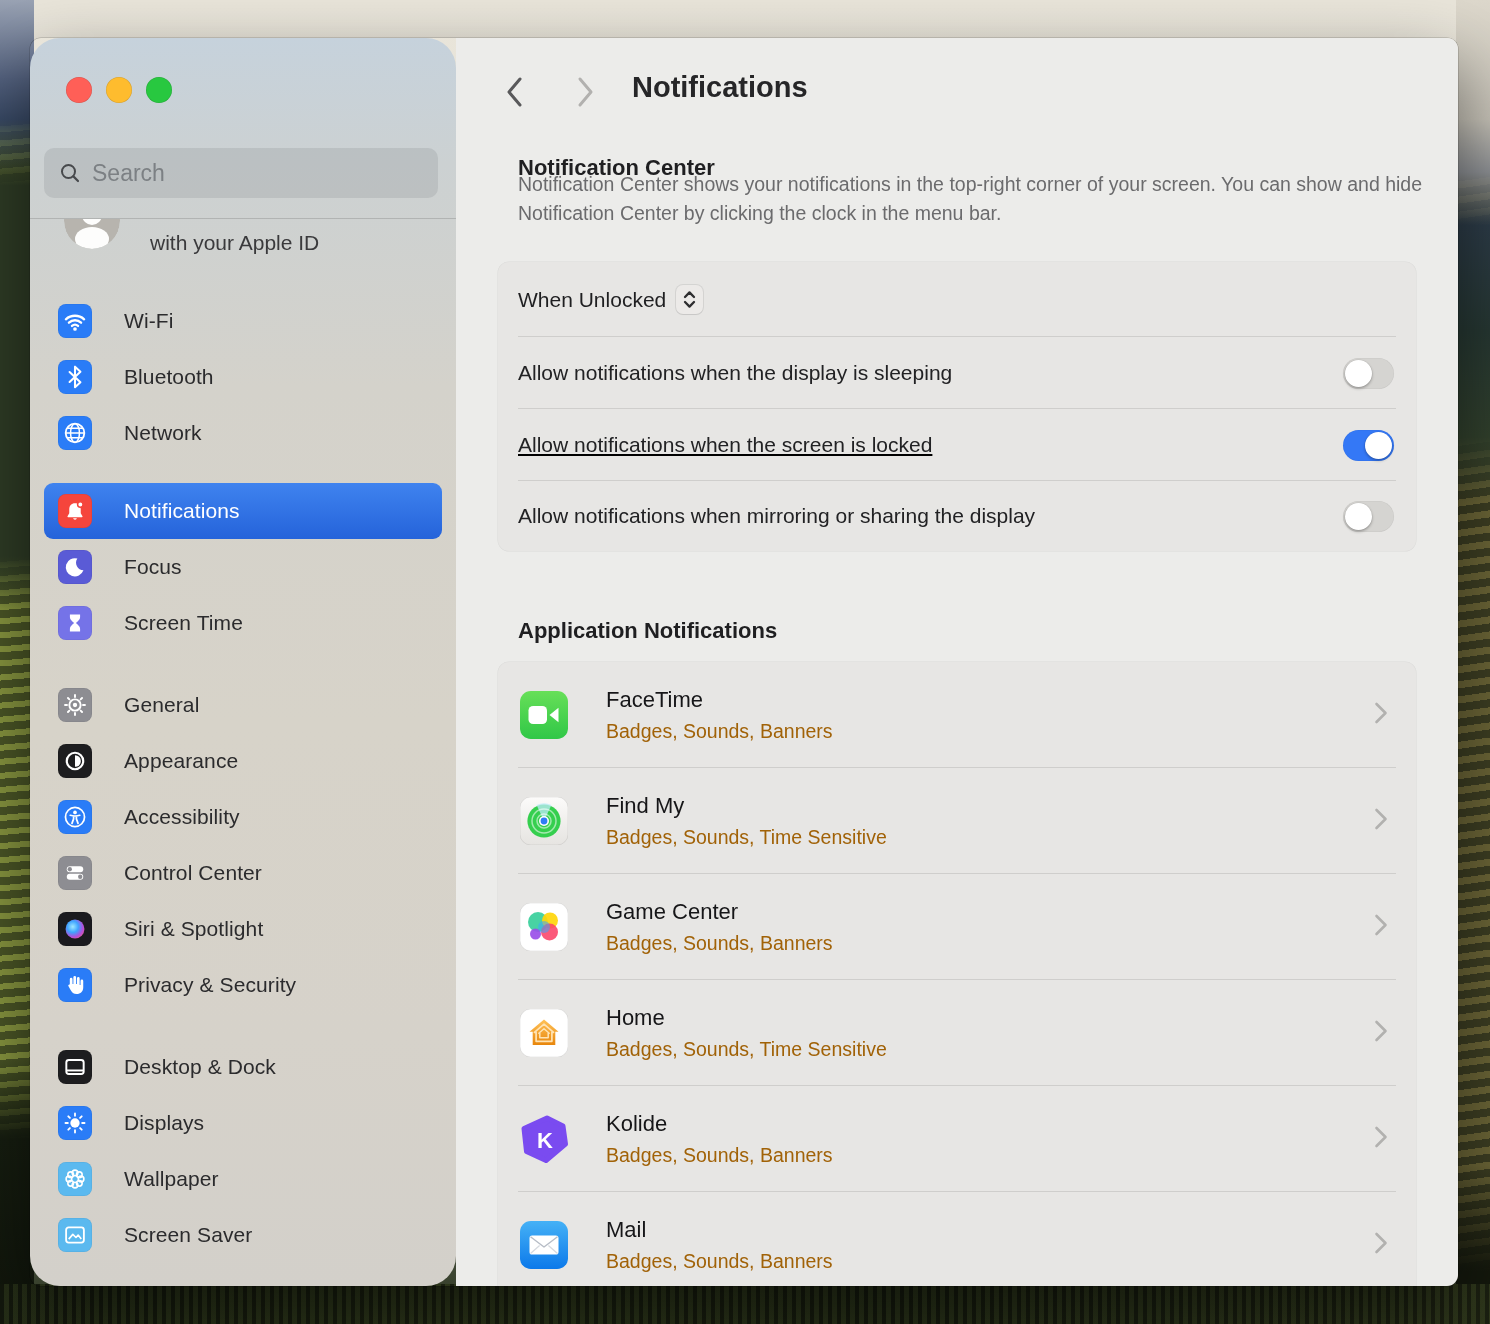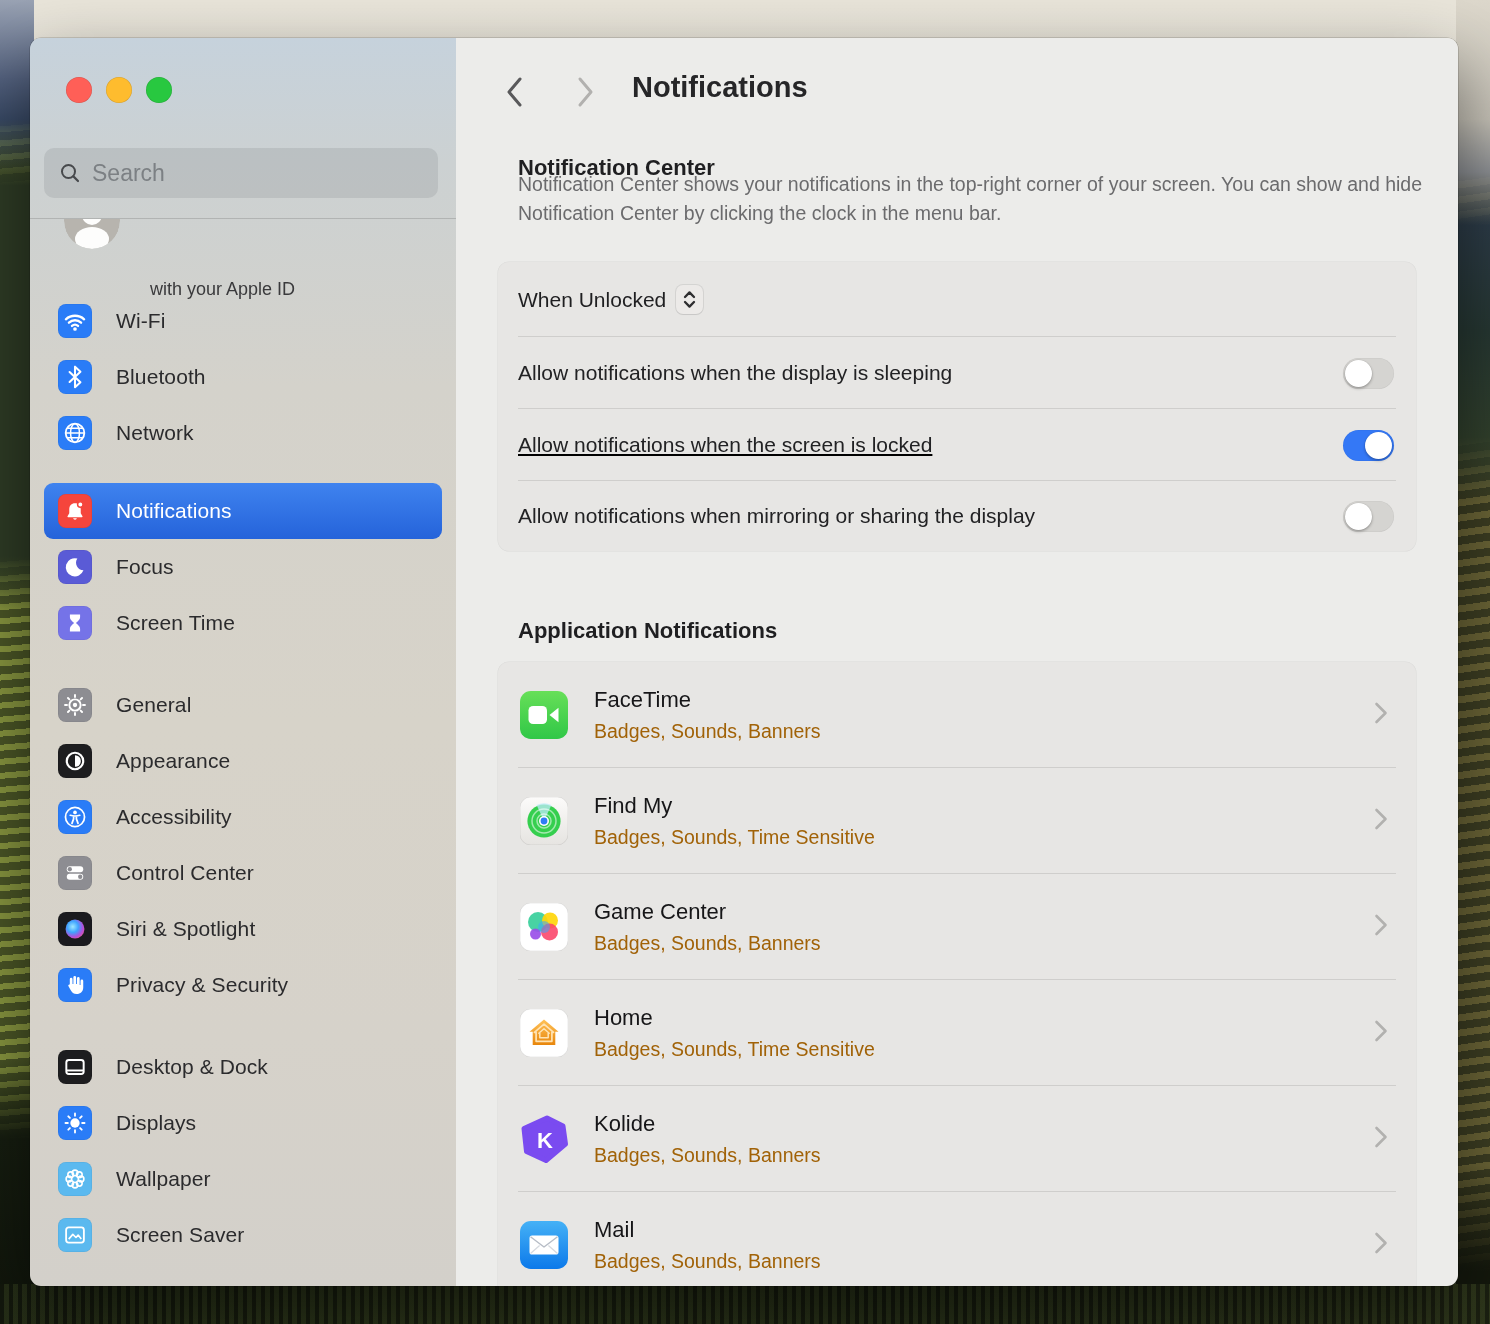--- a/index.html
+++ b/index.html
@@ -24,36 +24,36 @@
       linear-gradient(180deg,rgba(20,24,13,0) 88%,#14180d 96%),
       repeating-linear-gradient(172deg,#6a6436 0 7px,#3c3d22 7px 15px); }
   .wp-bottom { position:absolute; left:0; bottom:0; width:100%; height:40px;
     background-color:#1d2413;
     background-image:repeating-linear-gradient(90deg,rgba(0,0,0,.3) 0 4px,rgba(70,84,40,.25) 4px 9px),linear-gradient(90deg,#1b2212,#232b15 30%,#1d2413 60%,#272e18 100%); }
 
   
   .window { position:absolute; left:30px; top:38px; width:1428px; height:1248px; border-radius:11px; overflow:hidden; display:flex; box-shadow:0 28px 70px rgba(0,0,0,.5),0 0 0 .5px rgba(0,0,0,.25); }
 
   
-  .sidebar { position:relative; width:426px; flex:0 0 426px; background:linear-gradient(180deg,#c6d2dc 0%,#ccd1d2 10%,#d4d2cb 28%,#d7d3c9 55%,#d6d2ca 80%,#d3d0ca 100%); }
+  .sidebar { position:relative; width:426px; flex:0 0 426px; background:linear-gradient(180deg,#c6d2dc 0%,#ccd1d2 10%,#d4d2cb 28%,#d7d3c9 55%,#d6d2ca 80%,#d3d0ca 100%);border-radius:30px; }
   .lights { position:absolute; left:36px; top:39px; display:flex; gap:14px; }
   .light { width:26px; height:26px; border-radius:50%; box-shadow:inset 0 0 0 .5px rgba(0,0,0,.15); }
   .search { position:absolute; left:14px; top:110px; width:394px; height:50px; border-radius:10px; background:rgba(118,124,130,.20); display:flex; align-items:center; padding:0 14px; gap:10px; }
   .search svg { width:24px; height:24px; flex:0 0 24px; }
   .search .ph { font-size:23px; color:#7c8084; }
   .side-divider { position:absolute; left:0; top:180px; width:100%; height:1px; background:rgba(0,0,0,.14); }
   .side-scroll { position:absolute; left:0; top:181px; right:0; bottom:0; overflow:hidden; }
   .appleid { position:absolute; left:0; top:0; width:100%; height:64px; }
   .appleid .avatar { position:absolute; left:34px; top:-26px; width:56px; height:56px; border-radius:50%; }
-  .appleid .lbl { position:absolute; left:120px; top:12px; font-size:18px; color:#3a3a3c;margin-top:48px; }
+  .appleid .lbl { position:absolute; left:120px; top:12px; font-size:21px; color:#3a3a3c; }
   .nav { position:absolute; left:0; top:74px; right:0; }
   .group { margin-bottom:22px; }
   .group.g2 { margin-bottom:26px; }
   .group.g3 { margin-bottom:26px; }
-  .side-item { height:56px; margin:0 14px; padding-left:14px; border-radius:9px; display:flex; align-items:center; gap:24px; cursor:default; }
+  .side-item { height:56px; margin:0 14px; padding-left:14px; border-radius:9px; display:flex; align-items:center; gap:32px; cursor:default; }
   .side-item.selected { background:linear-gradient(180deg,#3f83ef,#2563da); }
   .side-item .tile { width:34px; height:34px; border-radius:8px; flex:0 0 34px; display:flex; align-items:center; justify-content:center; box-shadow:inset 0 0 0 .5px rgba(0,0,0,.08); }
   .side-item .tile svg { width:26px; height:26px; }
   .side-item .lab { font-size:21px; color:#2b2b2d; letter-spacing:.1px; }
   .side-item.selected .lab { color:#fff; }
 
   
   .content { position:relative; flex:1; background:#ececea; }
   .nav-arrow { position:absolute; top:34px; width:36px; height:40px; display:flex; align-items:center; justify-content:center; }
   .nav-arrow.back { left:40px; }
@@ -68,21 +68,21 @@
   .setrow { position:relative; display:flex; align-items:center; padding:0 22px 0 20px; }
   .setrow .rl { flex:1; font-size:21px; color:#222224; }
   .setrow:not(:last-child)::after { content:""; position:absolute; left:20px; right:20px; bottom:0; height:1px; background:rgba(0,0,0,.10); }
   .stepval { font-size:21px; color:#1f1f21; margin-right:10px; }
   .stepper { width:27px; height:29px; border-radius:7px; background:#eceae8; box-shadow:0 0 0 1px rgba(0,0,0,.08),0 1px 1px rgba(0,0,0,.06); display:flex; align-items:center; justify-content:center; }
   .toggle { position:relative; width:51px; height:31px; border-radius:16px; background:#d5d4d1; box-shadow:inset 0 0 0 .5px rgba(0,0,0,.06); }
   .toggle.on { background:#3478f6; }
   .toggle .knob { position:absolute; top:2px; left:2px; width:27px; height:27px; border-radius:50%; background:#fff; box-shadow:0 1.5px 3px rgba(0,0,0,.30),0 0 0 .5px rgba(0,0,0,.06); }
   .toggle.on .knob { left:22px; }
 
-  .approw { position:relative; height:106px; display:flex; align-items:center; padding:0 24px 0 22px; }
+  .approw { position:relative; height:106px; display:flex; align-items:center; padding:0 24px 0 22px;gap:12px; }
   .approw:not(:last-child)::after { content:""; position:absolute; left:20px; right:20px; bottom:0; height:1px; background:rgba(0,0,0,.10); }
   .appicon { width:48px; height:48px; flex:0 0 48px; margin-right:26px; }
   .appicon svg { width:48px; height:48px; display:block; }
   .apptext { flex:1; }
   .appname { font-size:22px; color:#161618; font-weight:500; margin-bottom:7px; }
   .appsub { font-size:19.5px; color:#a16207; }
   .rowchev { flex:0 0 18px; }
 </style>
 </head>
 <body>

